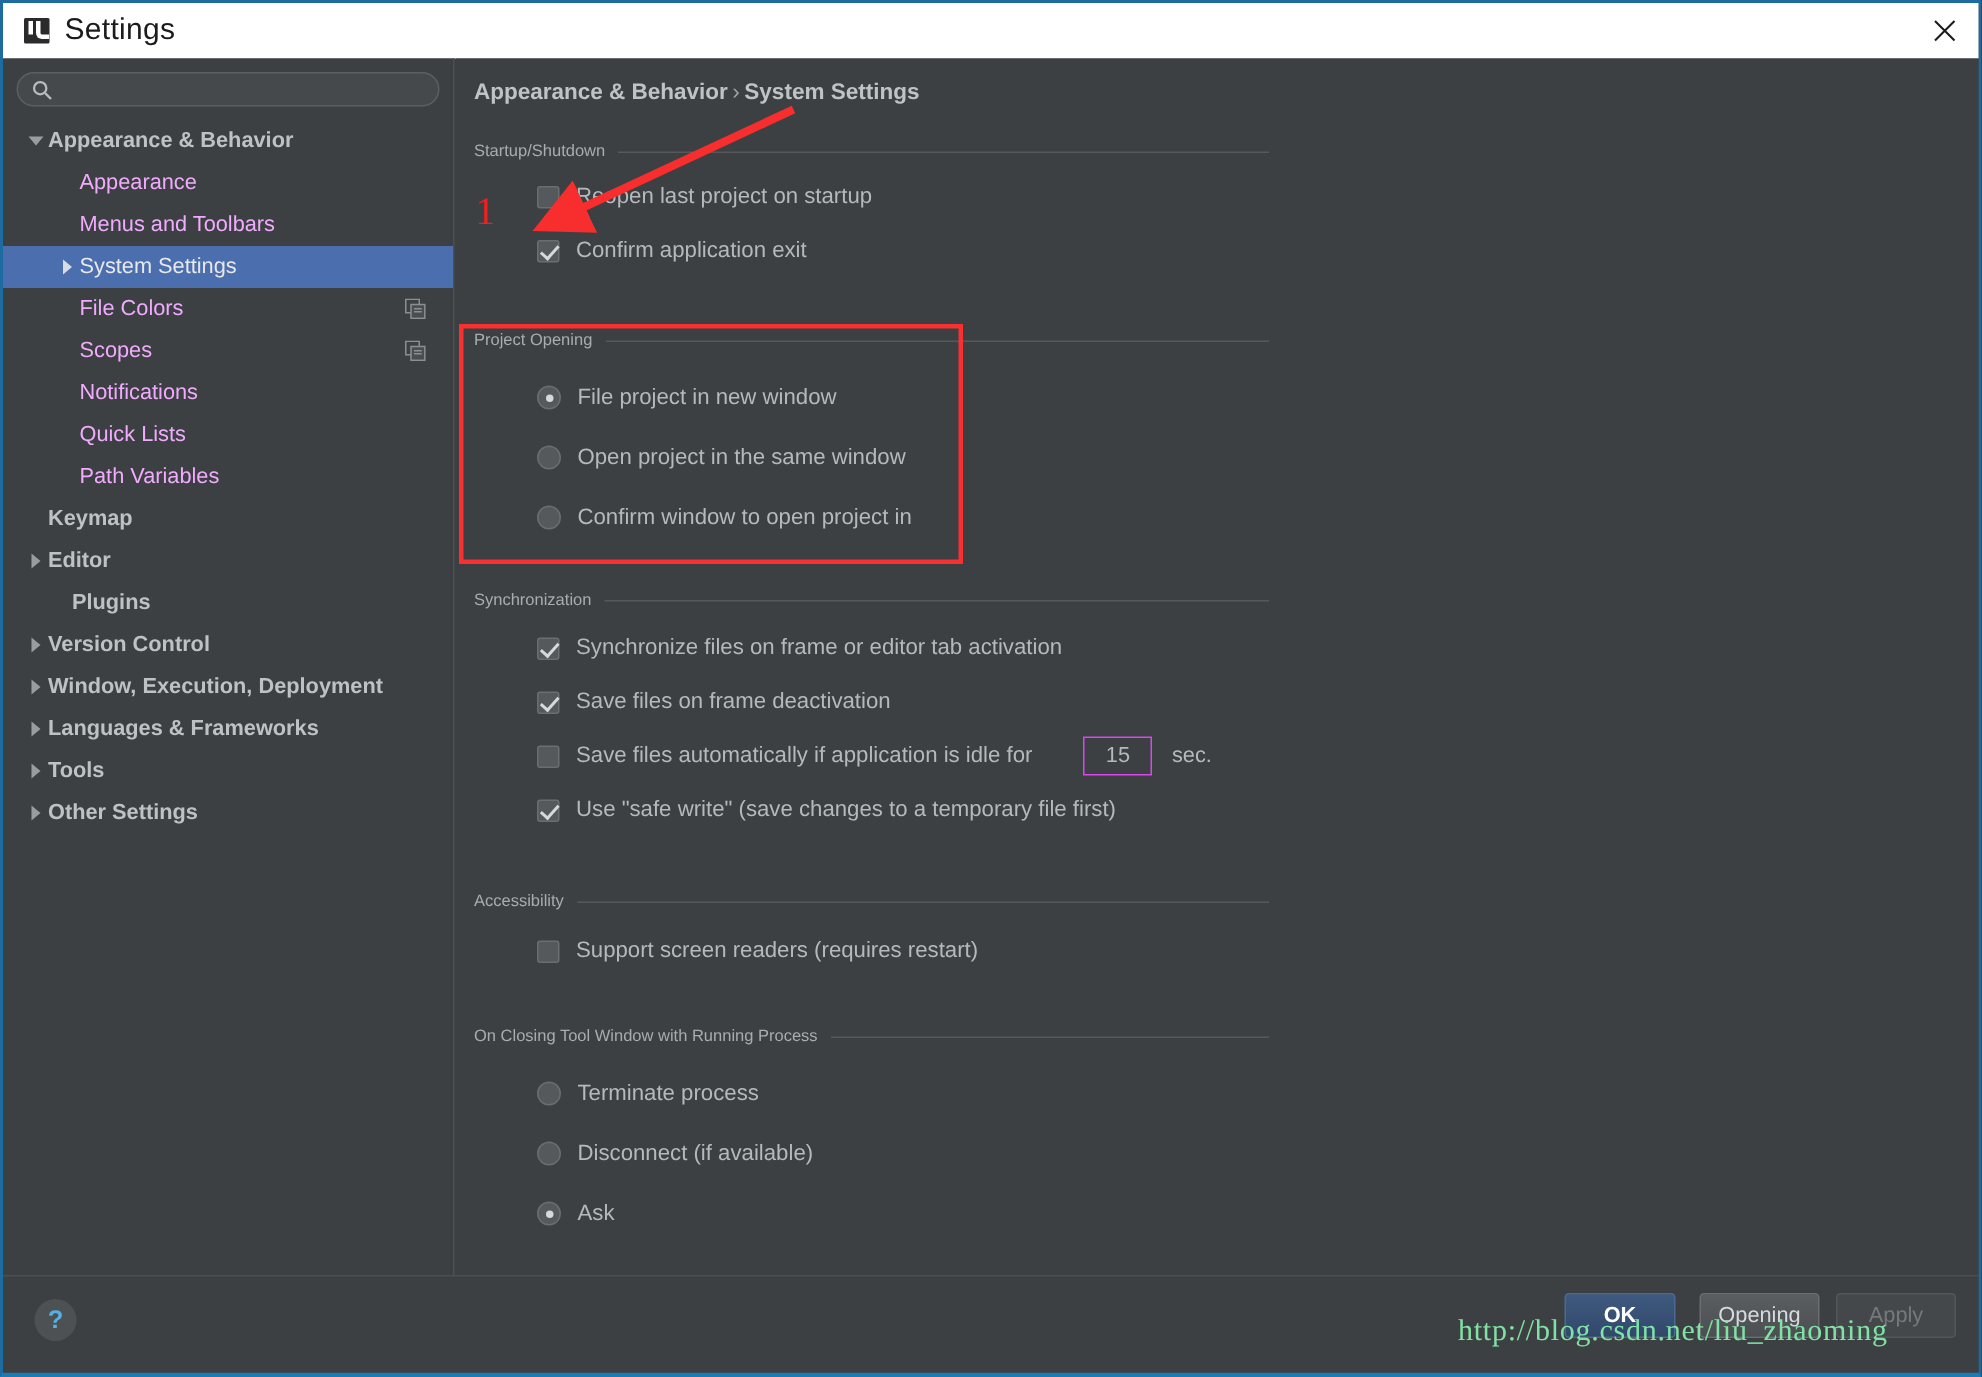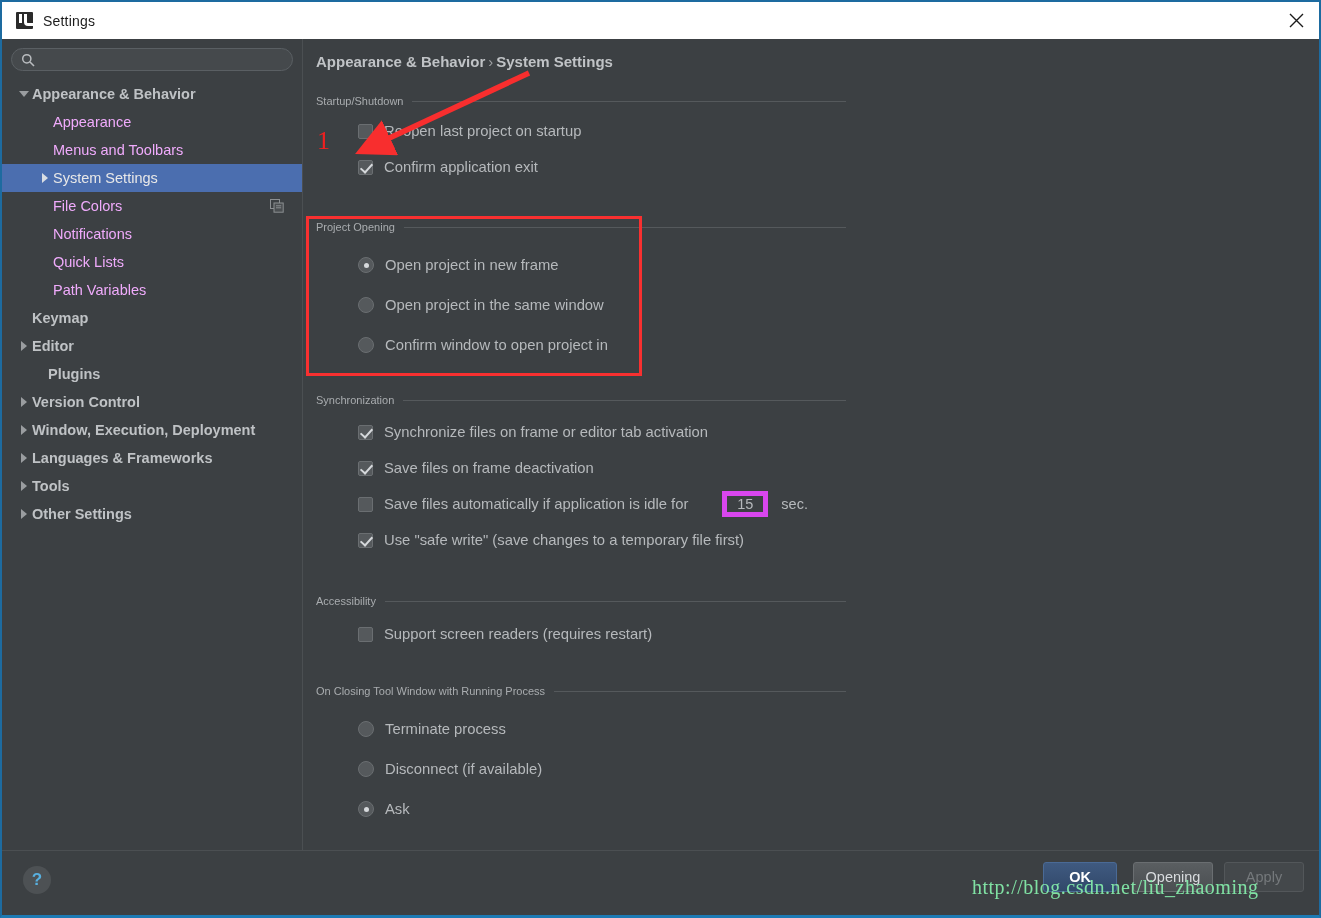--- a/index.html
+++ b/index.html
@@ -40,21 +40,21 @@
     width: 3px; height: 9px; background: #ffffff;
   }
   .title-icon::after {
     content: "";
     position: absolute; left: 8px; top: 2px;
     width: 6px; height: 9px;
     border: 3px solid #ffffff; border-top: none; border-right: none;
     border-bottom-left-radius: 4px;
   }
   .title-text {
-    font-size: 14px; color: #1b1b1b; letter-spacing: .2px;
+    font-size: 20px; color: #1b1b1b; letter-spacing: .2px;
   }
   .close-btn {
     position: absolute; right: 0; top: 0;
     width: 46px; height: 37px;
     display: flex; align-items: center; justify-content: center;
     cursor: pointer;
   }
   .close-btn svg { display: block; }
 
   
@@ -177,21 +177,21 @@
   }
   .rb.checked::after {
     content: "";
     position: absolute; left: 4.5px; top: 4.5px;
     width: 5px; height: 5px; border-radius: 50%;
     background: #d6d9dc;
   }
   .spinner {
     width: 46px; height: 26px;
     background: #3c4043;
-    border: 5px solid #d946ef;
+    border: 1px solid #d946ef;
     color: #b6b9bc; font-size: 14.5px;
     display: flex; align-items: center; justify-content: center;
     margin-left: 34px;
     cursor: text;
   }
   .sec-label { margin-left: 13px; color: #b6b9bc; font-size: 14.5px; }
 
   
   .bottombar {
     position: absolute; left: 0; bottom: 0;
@@ -314,20 +314,29 @@
           <span class="arrow"></span>
           <span class="label">File Colors</span>
           <span class="copy-ic"><svg width="14" height="14" viewBox="0 0 14 14">
               <rect x="0.5" y="0.5" width="9" height="9" fill="none" stroke="#8b8f92"></rect>
               <rect x="4" y="4" width="9.2" height="9.2" fill="#4a4e51" stroke="#8b8f92"></rect>
               <path d="M6 6.8 H11.2 M6 8.8 H11.2" stroke="#8b8f92" stroke-width="1"></path>
             </svg></span>
         </div>
         <div class="tree-item" style="padding-left: 34px;">
           <span class="arrow"></span>
+          <span class="label">Scopes</span>
+          <span class="copy-ic"><svg width="14" height="14" viewBox="0 0 14 14">
+              <rect x="0.5" y="0.5" width="9" height="9" fill="none" stroke="#8b8f92"></rect>
+              <rect x="4" y="4" width="9.2" height="9.2" fill="#4a4e51" stroke="#8b8f92"></rect>
+              <path d="M6 6.8 H11.2 M6 8.8 H11.2" stroke="#8b8f92" stroke-width="1"></path>
+            </svg></span>
+        </div>
+        <div class="tree-item" style="padding-left: 34px;">
+          <span class="arrow"></span>
           <span class="label">Notifications</span>
         </div>
         <div class="tree-item" style="padding-left: 34px;">
           <span class="arrow"></span>
           <span class="label">Quick Lists</span>
         </div>
         <div class="tree-item" style="padding-left: 34px;">
           <span class="arrow"></span>
           <span class="label">Path Variables</span>
         </div>
@@ -402,21 +411,21 @@
     </div>
 
     <div class="group" style="top:182px;">
       <div class="group-header">
         <span>Project Opening</span>
         <span class="rule"></span>
       </div>
       <div class="group-body" style="margin-top:12px;">
         <div class="opt-row" style="height:40px;">
           <span class="rb checked"></span>
-          <span>Open project in new frame</span>
+          <span>File project in new window</span>
         </div>
         <div class="opt-row" style="height:40px;">
           <span class="rb"></span>
           <span>Open project in the same window</span>
         </div>
         <div class="opt-row" style="height:40px;">
           <span class="rb"></span>
           <span>Confirm window to open project in</span>
         </div>
       </div>

